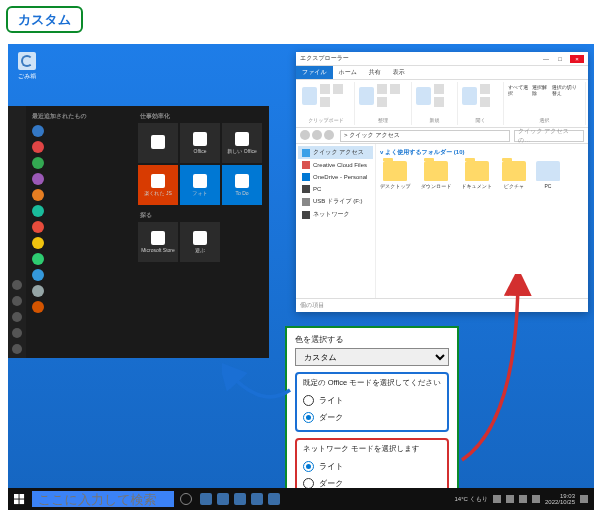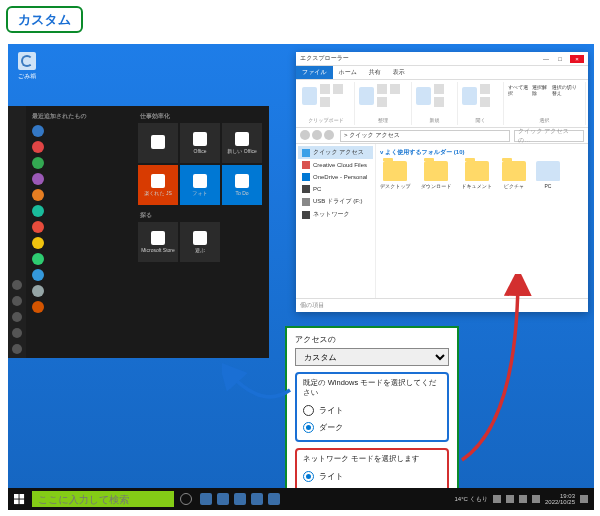--- a/index.html
+++ b/index.html
@@ -21,21 +21,21 @@
 .tiles{flex:1;padding:4px}
 .tiles h6{font-size:6px;color:#888;padding:2px}
 .tgrid{display:grid;grid-template-columns:repeat(3,40px);gap:2px;margin-bottom:4px}
 .tile{height:40px;display:flex;flex-direction:column;align-items:center;justify-content:center;font-size:5px;gap:2px;cursor:pointer}
 .tile.dk{background:#2b2b2b}.tile.rd{background:#d83b01}.tile.bl{background:#0078d4}
 .tile i{width:14px;height:14px;background:#fff;border-radius:2px;display:block}
 
 .taskbar{position:absolute;left:0;right:0;bottom:0;height:22px;background:#101010;display:flex;align-items:center}
 .tb-start{width:22px;height:22px;display:flex;align-items:center;justify-content:center;cursor:pointer}
 .tb-start svg{width:11px;height:11px}
-.tb-search{width:142px;height:16px;margin:4px 2px;background:#84cc16;border:none;font-size:10px;padding:0 18px 0 6px}
+.tb-search{width:142px;height:16px;margin:4px 2px;background:#3b82f6;border:none;font-size:13px;padding:0 18px 0 6px}
 .tb-cortana{width:12px;height:12px;border:1.5px solid #888;border-radius:50%;margin:0 4px}
 .tb-icons{display:flex;gap:5px;padding:0 4px}
 .tb-icons i{width:12px;height:12px;background:#3a6ea8;border-radius:2px;display:block}
 .tb-tray{margin-left:auto;display:flex;align-items:center;gap:5px;color:#ccc;font-size:6px;padding-right:6px}
 .tb-tray i{width:8px;height:8px;background:#888;display:block}
 .clock{text-align:right;line-height:1}
 
 .explorer{position:absolute;top:8px;right:6px;width:292px;height:260px;background:#fff;box-shadow:0 2px 8px rgba(0,0,0,.3);font-size:6px;color:#333}
 .ex-title{height:14px;background:#fff;display:flex;align-items:center;padding:0 4px;border-bottom:1px solid #ddd}
 .ex-title .wctl{margin-left:auto;display:flex;gap:6px}
@@ -309,26 +309,26 @@
             <div class="fitem"><div class="fico pc"></div><span>PC</span></div>
           </div>
       </div>
     </div>
     <div class="ex-status">
         <span>個の項目</span>
       </div>
   </div>
 
   <div class="settings">
-    <div>アクセスの</div>
+    <div>色を選択する</div>
     <select>
       <option>カスタム</option>
     </select>
     <div class="modegrp win">
-      <h6>既定の Windows モードを選択してください</h6>
+      <h6>既定の Office モードを選択してください</h6>
       <div class="radio">
           <span class="rcirc"></span>
           <span>ライト</span>
         </div>
       <div class="radio">
           <span class="rcirc on"></span>
           <span>ダーク</span>
         </div>
     </div>
     <div class="modegrp app">

